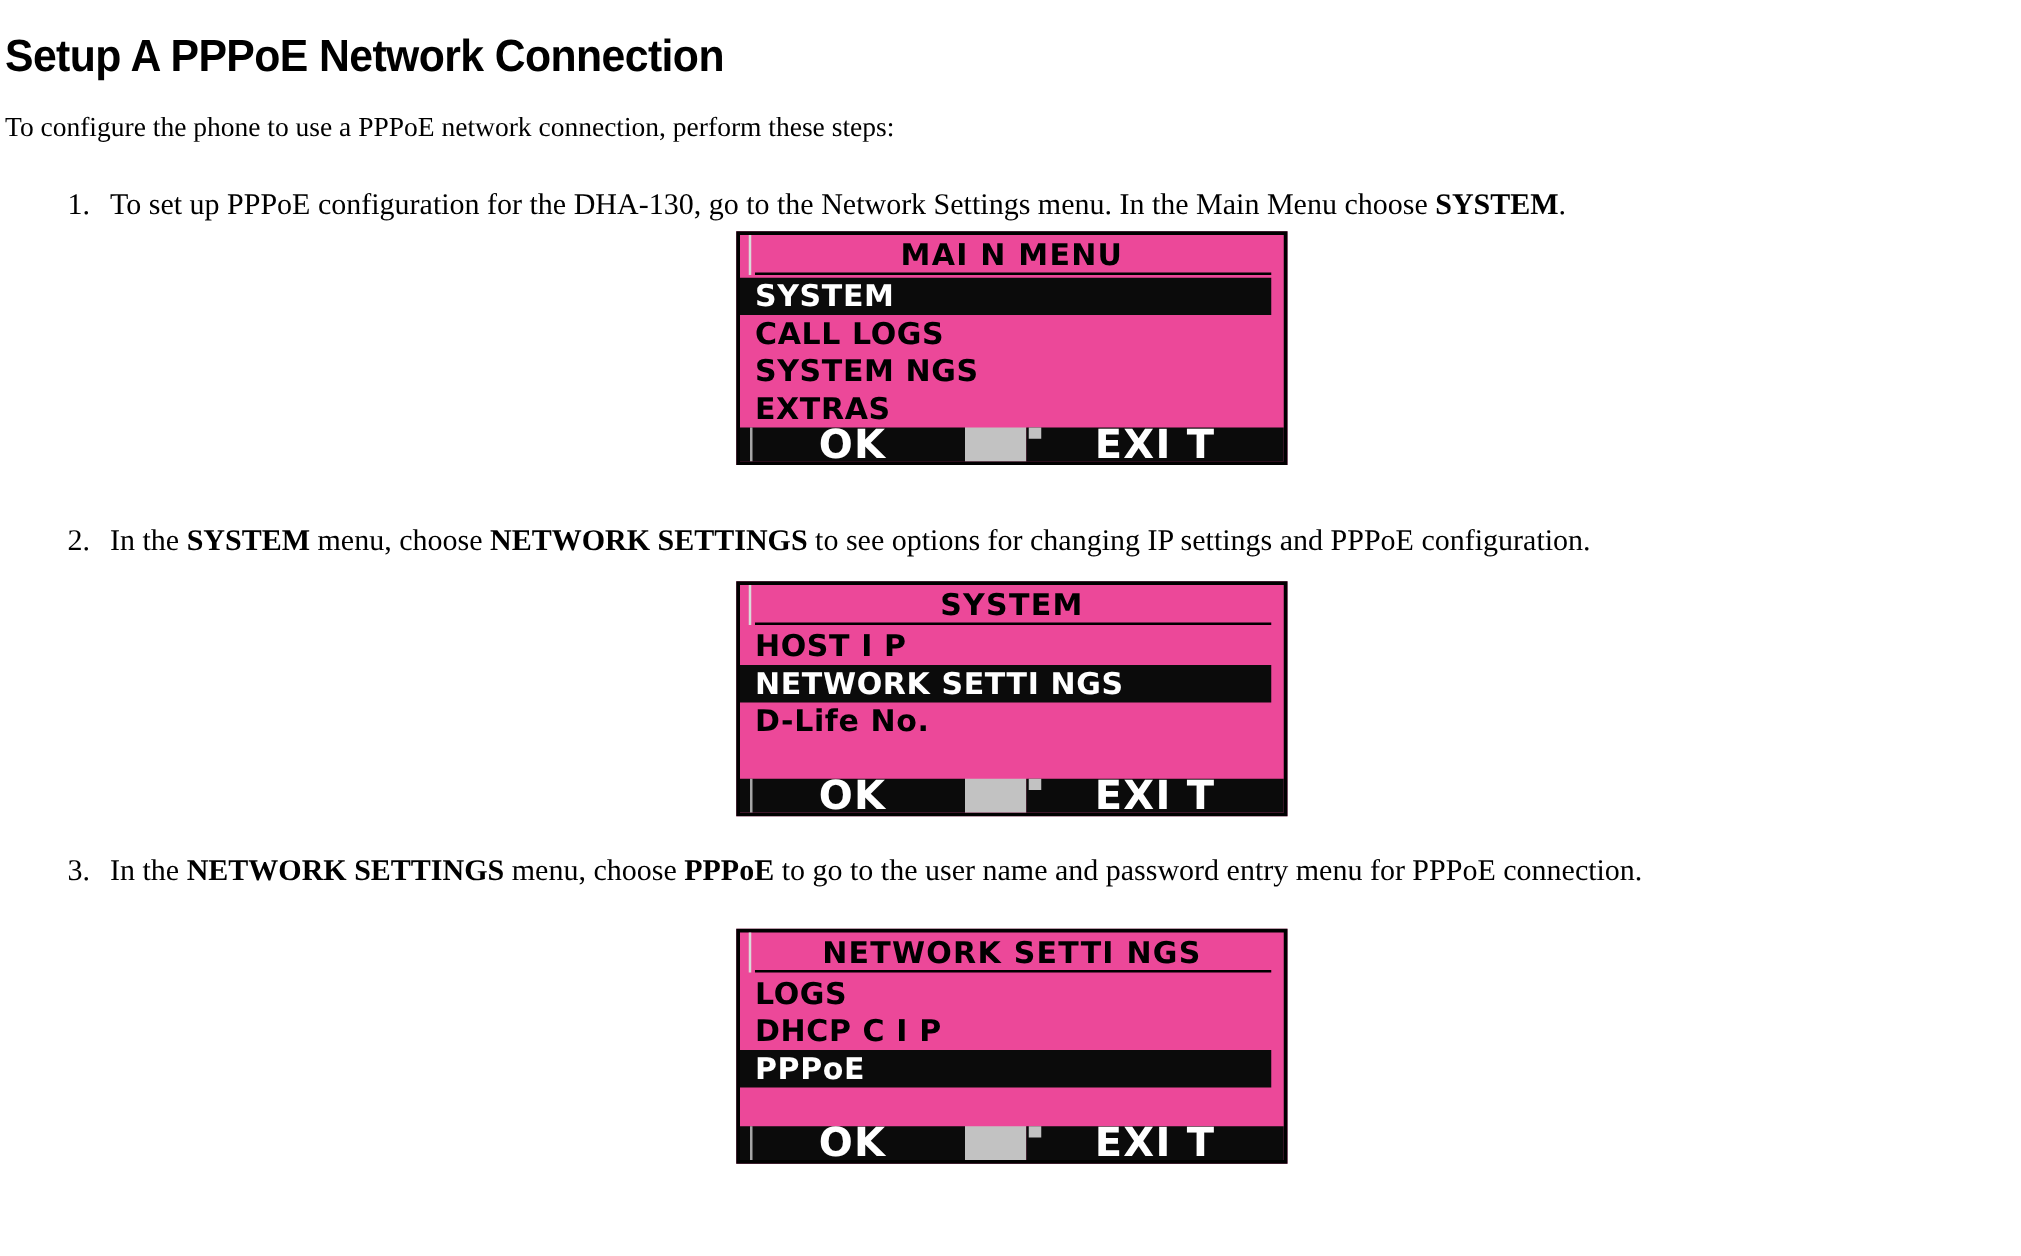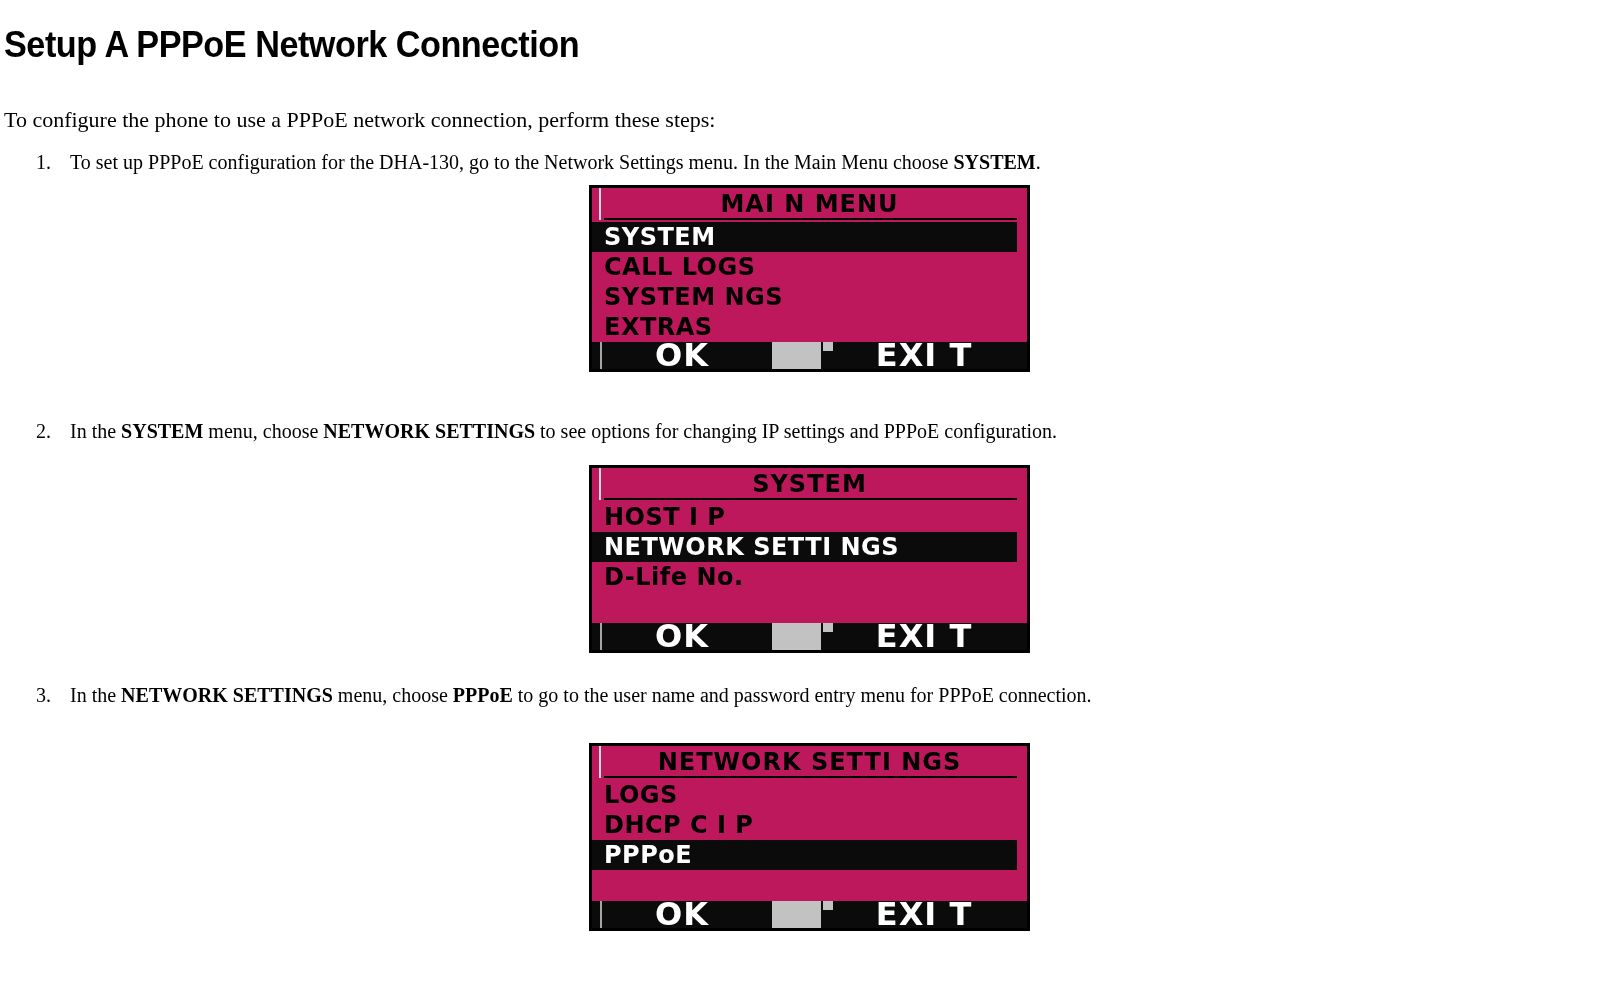--- a/index.html
+++ b/index.html
@@ -15,39 +15,39 @@
     position:absolute;left:4px;top:0px;
     font-family:"Liberation Sans", sans-serif;
     font-weight:bold;
     font-size:36px;
     letter-spacing:-0.5px;
     transform:scaleX(0.95);
     transform-origin:left top;
     white-space:nowrap;
   }
   .intro{
-    position:absolute;left:4px;top:85px;
+    position:absolute;left:4px;top:67px;
     font-size:22px;
     white-space:nowrap;
   }
   .step{
-    position:absolute;left:36px;
-    font-size:20px;
+    position:absolute;left:54px;
+    font-size:24px;
     white-space:nowrap;
   }
   .step .num{display:inline-block;width:34px;}
   .seg-bold{font-weight:bold;}
   #step-1{top:151px;}
   #step-2{top:408px;margin-top:12px;}
   #step-3{top:684px;}
 
   
   .screen{
     position:absolute;left:589px;width:441px;
-    background:#be185d;
+    background:#ec4899;
     border:3px solid #000;
     box-sizing:border-box;
     display:flex;flex-direction:column;
     font-family:"DejaVu Sans", sans-serif;
     font-weight:bold;
   }
   #screen-1{top:185px;height:187px;}
   #screen-2{top:465px;height:188px;}
   #screen-3{top:743px;height:188px;}
   .screen-title{

